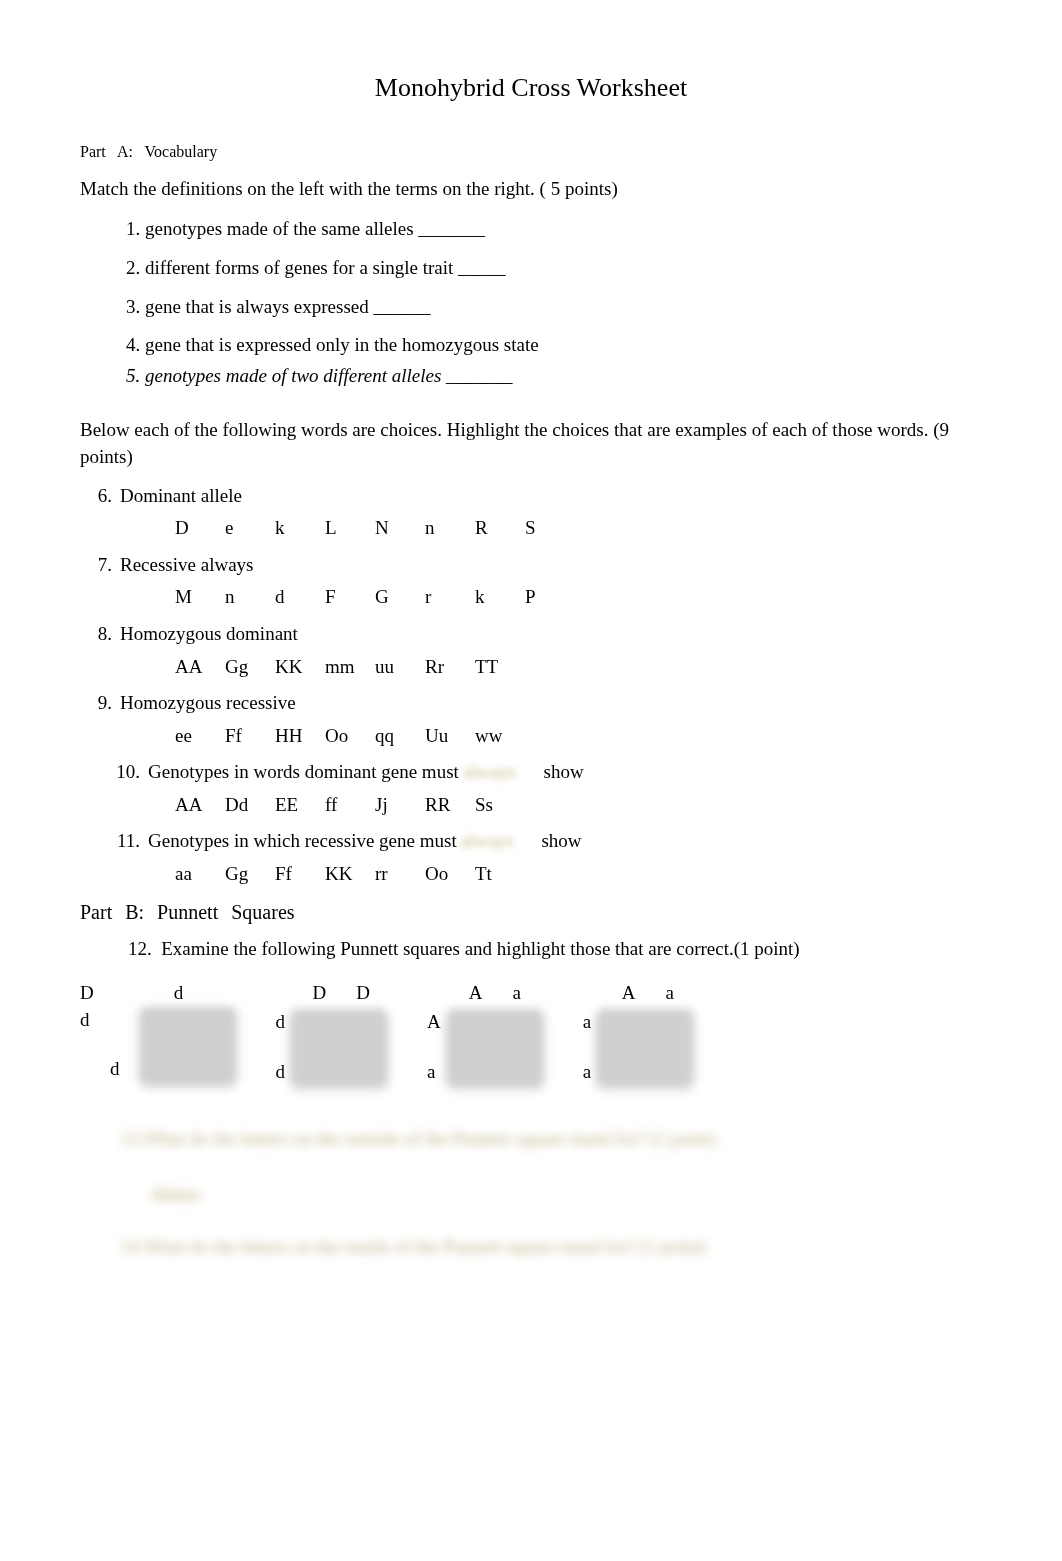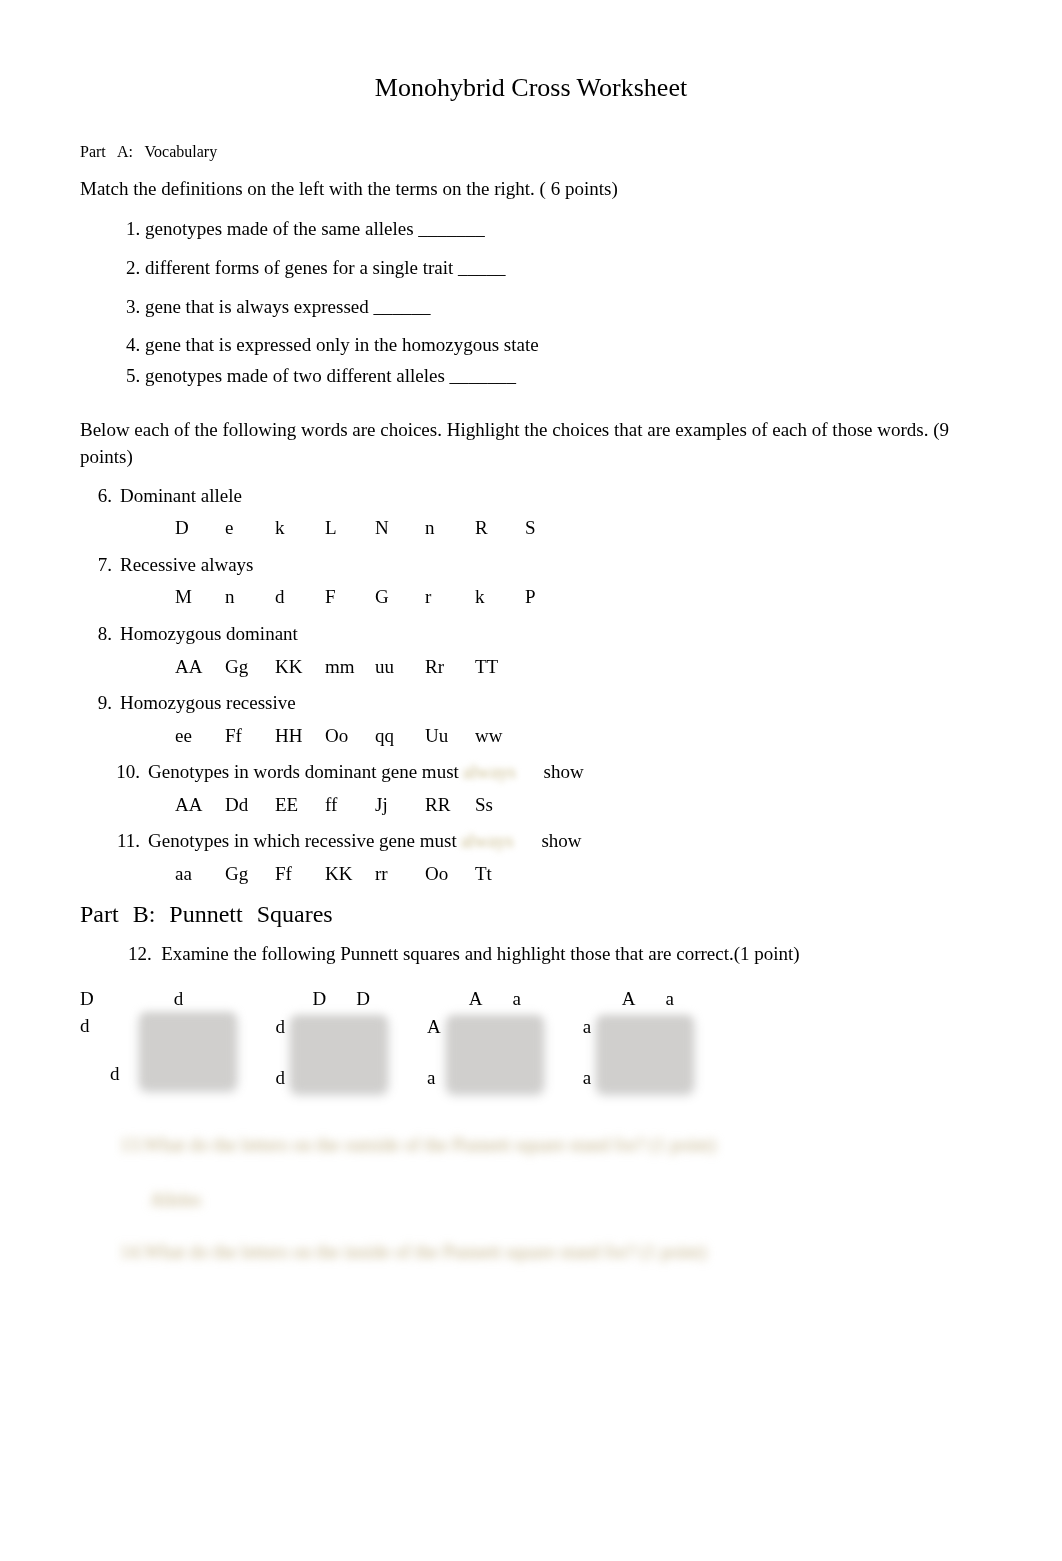--- a/index.html
+++ b/index.html
@@ -72,21 +72,21 @@
       display: inline-block;
       width: 50px;
     }
     .always-show {
       margin-left:4px;
       margin-right:28px;
       filter: blur(3px);
       color:#c8ba8a;
     }
     .partb-title {
-      font-size: 24px;
+      font-size: 20px;
       word-spacing: 8px;
       margin-top: 4px;
       margin-bottom: 10px;
     }
     .q12 {
       margin-left: 26px;
       text-indent: -18px;
       padding-left: 40px;
       margin-bottom: 18px;
     }
@@ -136,29 +136,30 @@
     .blur-sub {
       margin-left: 70px;
       filter: blur(5px);
       color: #bfae82;
       font-size:18px;
       margin-bottom: 26px;
     }
     .overlap-text {
       position: relative;
       top: -8px;
+      font-style: italic;
     }
   </style>
 </head>
 <body>
 
 <h1>Monohybrid Cross Worksheet</h1>
 
 <div class="section-title">Part   A:  Vocabulary</div>
-<div class="instruction">Match the definitions on the left with the terms on the right. ( 6 points)</div>
+<div class="instruction">Match the definitions on the left with the terms on the right. ( 5 points)</div>
 
 <div class="match-wrap">
   <ol class="match-left">
     <li>genotypes made of the same alleles _______</li>
     <li>different forms of genes for a single trait _____</li>
     <li>gene that is always expressed ______</li>
     <li>gene that is expressed only in the homozygous state</li>
     <li class="overlap-text">genotypes made of two different alleles _______</li>
   </ol>
 </div>

